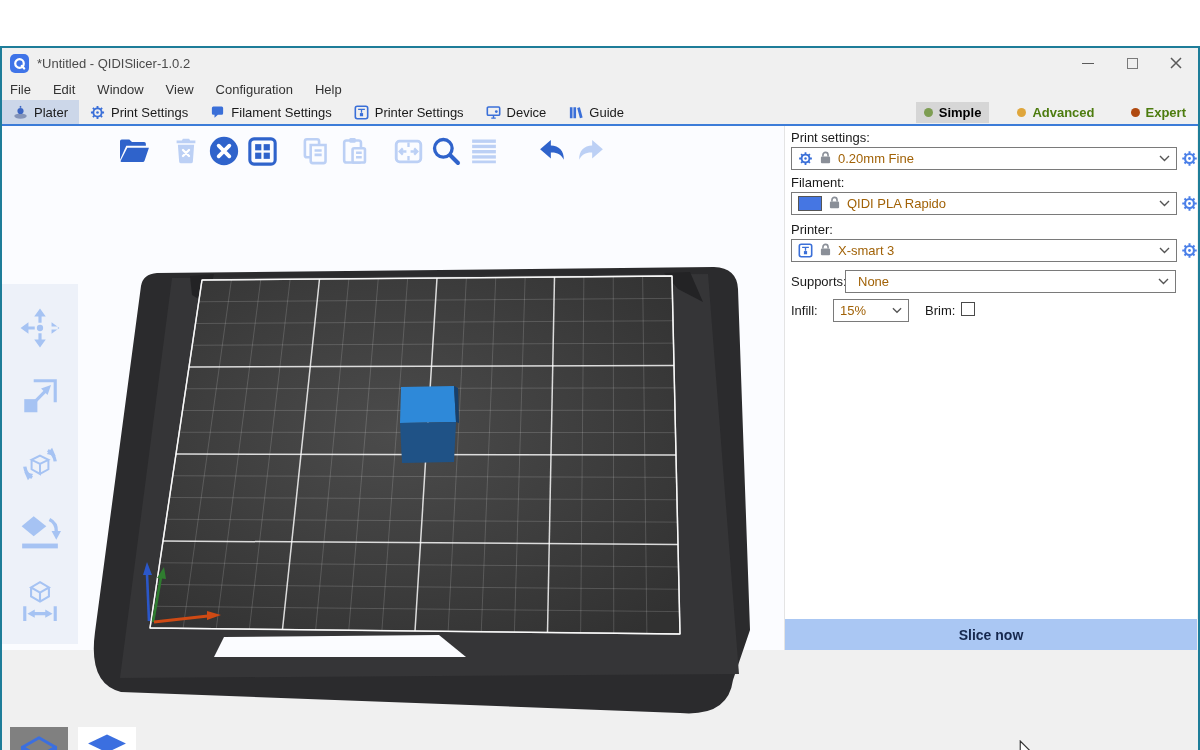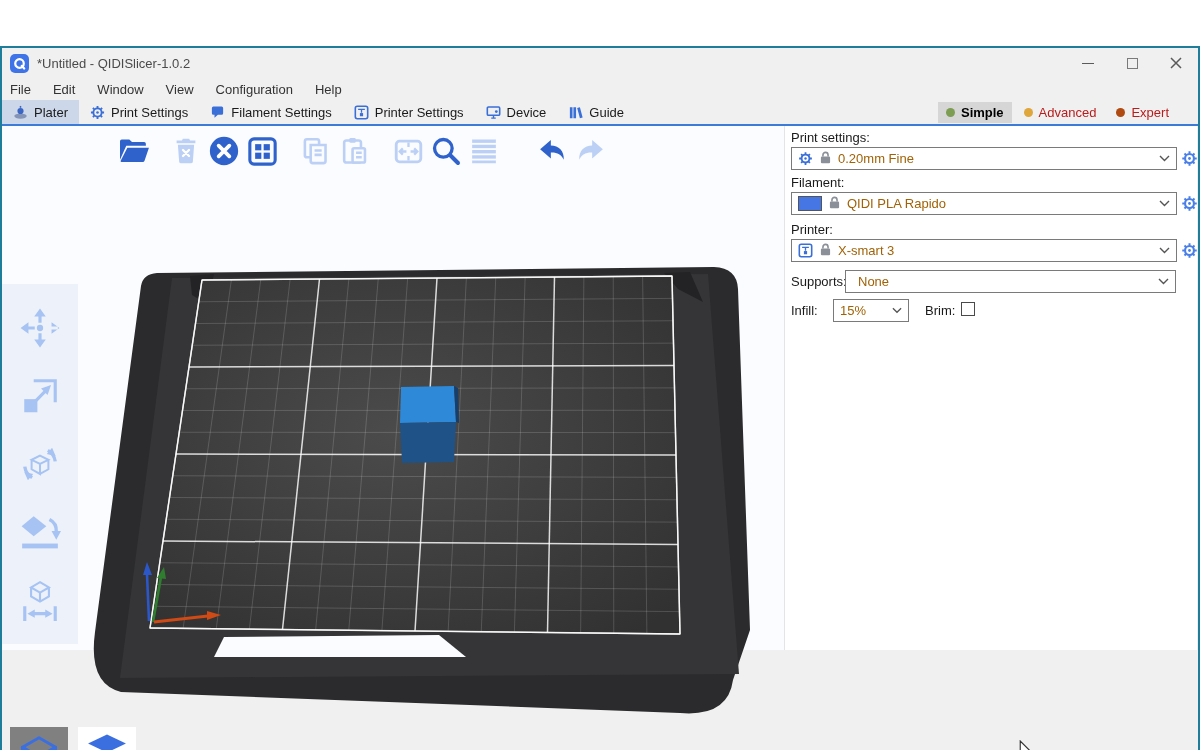--- a/index.html
+++ b/index.html
@@ -18,22 +18,22 @@
 
   
   .menubar { height:22px; display:flex; align-items:center; padding-left:8px; gap:22px; background:#f0f0f0; }
   .menu-item { color:#333; }
 
   
   .tabbar { height:26px; display:flex; align-items:stretch; background:#f0f0f0; border-bottom:2px solid #3c7cd8; }
   .tab { display:flex; align-items:center; gap:6px; padding:0 11px; color:#1a1a1a; }
   .tab.active { background:#ccd7e9; }
   .tab .t-ic { color:#3a6fd8; display:flex; }
-  .modes { margin-left:auto; display:flex; align-items:center; gap:4px; padding-right:21px; }
-  .mode { display:flex; align-items:center; gap:6px; padding:3px 8px; color:#b91c1c; }
+  .modes { margin-left:auto; display:flex; align-items:center; gap:20px; padding-right:4px; }
+  .mode { display:flex; align-items:center; gap:6px; padding:3px 8px; color:#4d7c0f;font-weight:bold; }
   .mode.active { background:#d6d6d6; font-weight:bold; color:#000; }
   .dot { width:9px; height:9px; border-radius:50%; }
 
   
   .main { display:flex; height:524px; }
   .viewport { width:783px; position:relative; background:#fbfcff; border-right:1px solid #e4e4e4; }
   .scene-svg { position:absolute; left:0; top:0; }
 
   .top-toolbar { position:absolute; left:113px; top:5px; display:flex; align-items:center; }
   .tb-btn { width:38px; height:40px; display:flex; align-items:center; justify-content:center; }
@@ -483,19 +483,22 @@
         <span class="val">15%</span>
         <span class="chev">
             <svg width="10" height="7" viewBox="0 0 11 7">
               <path d="M1 1l4.5 4.5L10 1" fill="none" stroke="#555" stroke-width="1.4"></path>
             </svg>
           </span>
       </div>
       <span class="rp-label" style="left:140px; top:177px">Brim:</span>
       <div class="checkbox" style="left:176px; top:176px"></div>
 
+      <div class="slice-btn">
+        <span>Slice now</span>
+      </div>
 
       <svg class="cursor" width="16" height="22" viewBox="0 0 13 21">
         <path d="M1 1v15.5l3.9-3.3 2.6 6 2.4-1-2.6-5.9h5z" fill="#fff" stroke="#333" stroke-width="1.1"></path>
       </svg>
     </div>
   </div>
 </div>
 
 </body></html>

